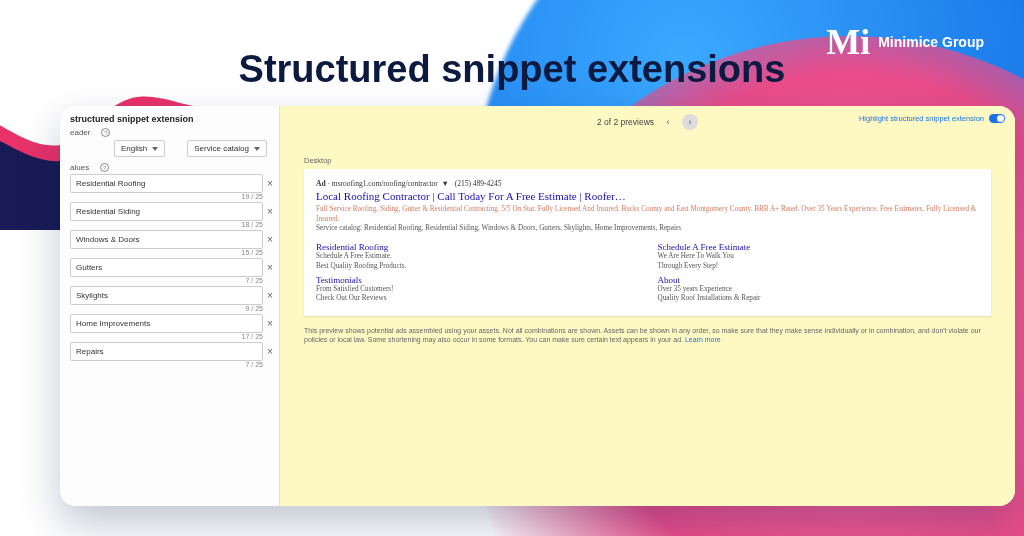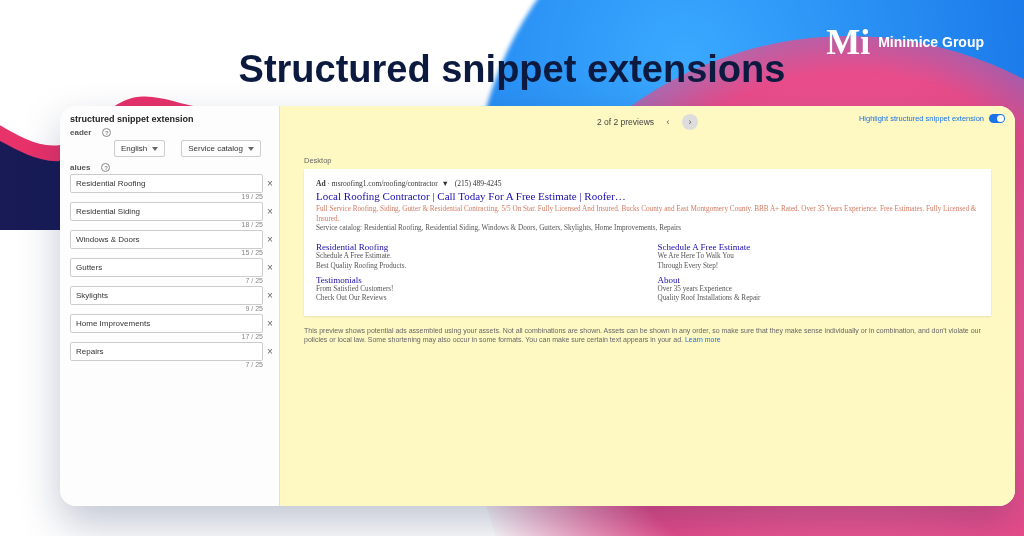--- a/index.html
+++ b/index.html
@@ -72,26 +72,26 @@
   }
   .left {
     width: 220px;
     border-right: 1px solid #e0e0e0;
     padding: 6px 0 6px 4px;
     font-size: 8.5px;
     color: #333;
     background: #fdfdfd;
   }
   .sec-title { font-size: 9px; font-weight: 600; margin: 2px 6px 4px; color: #222; white-space: nowrap; overflow: hidden; }
-  .sec-label { font-size: 8px; color: #555; margin: 2px 6px; display:flex; gap:11px;font-weight:bold;}
+  .sec-label { font-size: 8px; color: #555; margin: 2px 6px; display:flex; gap:11px;}
   .help-ic {
     display:inline-flex; width:9px; height:9px; border:1px solid #888; border-radius:50%;
     align-items:center; justify-content:center; font-size:6px; color:#888;
   }
-  .dd-row { display:flex; gap:16px; margin:3px 6px 6px;padding-left:44px; }
+  .dd-row { display:flex; gap:22px; margin:3px 6px 6px;padding-left:44px; }
   .dd {
     border:1px solid #ccc; border-radius:2px; padding:3px 6px;
     display:flex; align-items:center; gap:5px; font-size:8px; color:#333;
   }
   .caret { width:0;height:0;border-left:3px solid transparent;border-right:3px solid transparent;border-top:4px solid #666; }
   .val-row {
     display:flex; align-items:center; margin:2px 2px 0 6px;
   }
   .val-input {
     flex:1; border:1px solid #ccc; border-radius:2px; padding:4px 5px;

